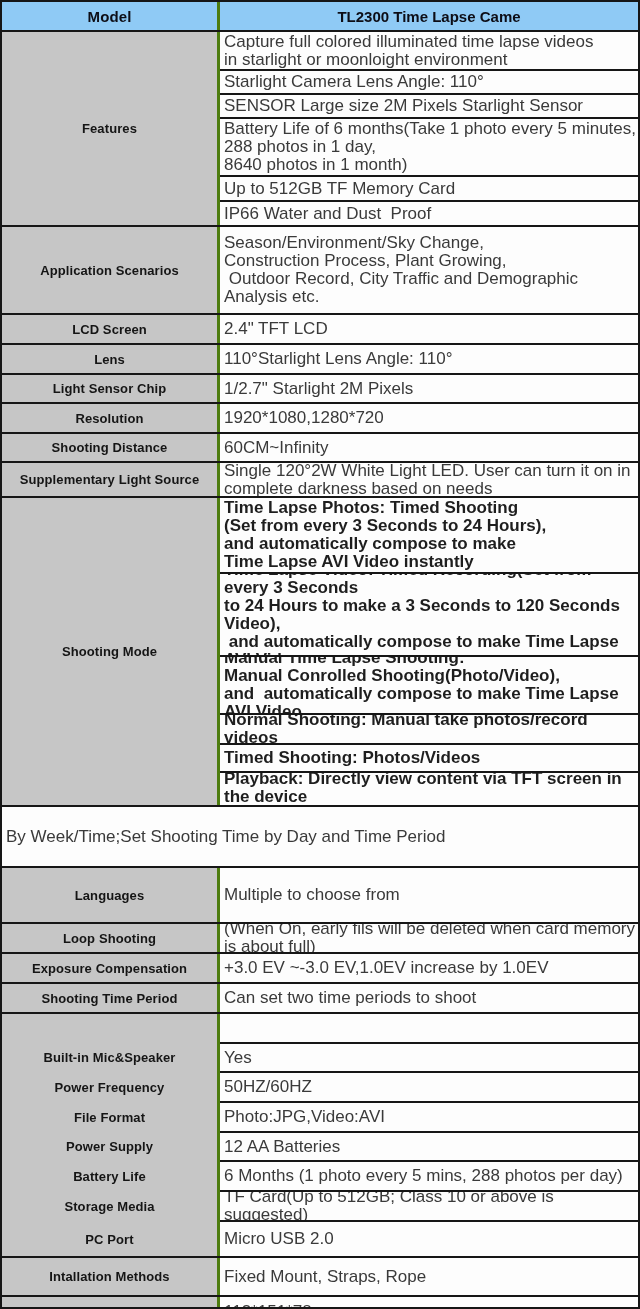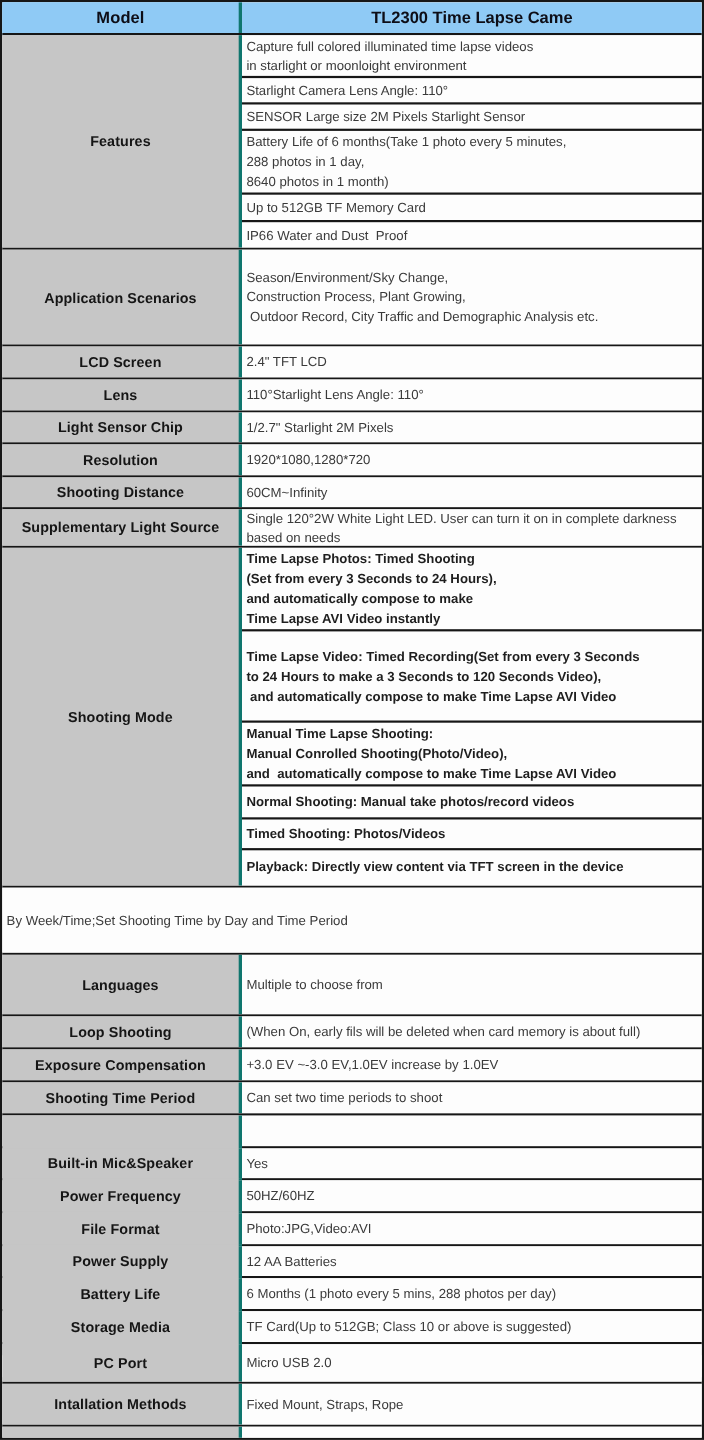--- a/index.html
+++ b/index.html
@@ -6,38 +6,38 @@
   body{font-family:"Liberation Sans","DejaVu Sans",sans-serif;}
   .spec-table{
     width:640px;height:1309px;box-sizing:border-box;
     border:2px solid #161616;background:#fdfdfd;overflow:hidden;
     display:flex;flex-direction:column;
   }
   .row{display:flex;box-sizing:border-box;border-bottom:2px solid #161616;flex:0 0 auto;}
   .row:last-child{border-bottom:none;}
   .label-cell{
     width:218px;flex:0 0 218px;box-sizing:border-box;
-    border-right:3px solid #0f766e;background:#c6c6c6;
+    border-right:3px solid #4d7c0f;background:#c6c6c6;
     display:flex;align-items:center;justify-content:center;
     text-align:center;font-weight:bold;font-size:13px;color:#151515;
     padding:0 6px;letter-spacing:.1px;
   }
   .header-row{height:30px;background:#8fcaf5;}
   .header-row .label-cell{
     background:#8fcaf5;font-size:15px;color:#0d0d16;
   }
   .header-value{
     flex:1;display:flex;align-items:center;justify-content:center;
     font-weight:bold;font-size:15px;color:#0d0d16;min-width:0;
   }
   .vals{flex:1;display:flex;flex-direction:column;min-width:0;background:#fdfdfd;}
   .val{
     box-sizing:border-box;border-bottom:2px solid #161616;
     display:flex;align-items:center;
-    padding:1px 2px 1px 4px;font-size:12px;color:#3a3a3a;
+    padding:1px 2px 1px 4px;font-size:17px;color:#3a3a3a;
     white-space:pre-wrap;line-height:18px;flex:1 1 auto;overflow:hidden;
   }
   .val:last-child{border-bottom:none;}
   .vals.bold .val{font-weight:bold;color:#1e1e1e;}
 </style>
 </head>
 <body>
 
 <div class="spec-table">
   <div class="row header-row">

